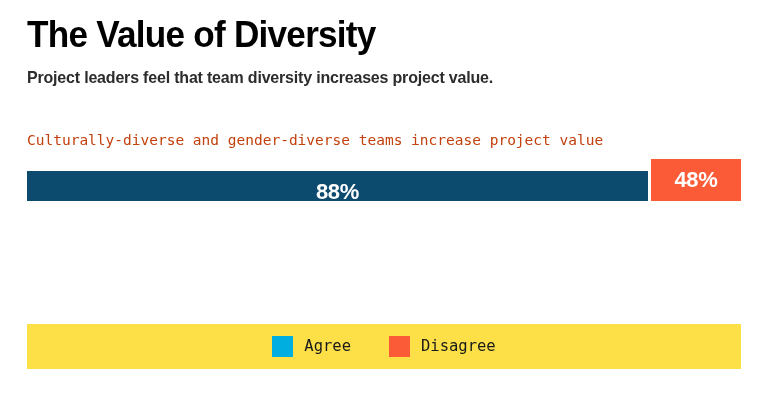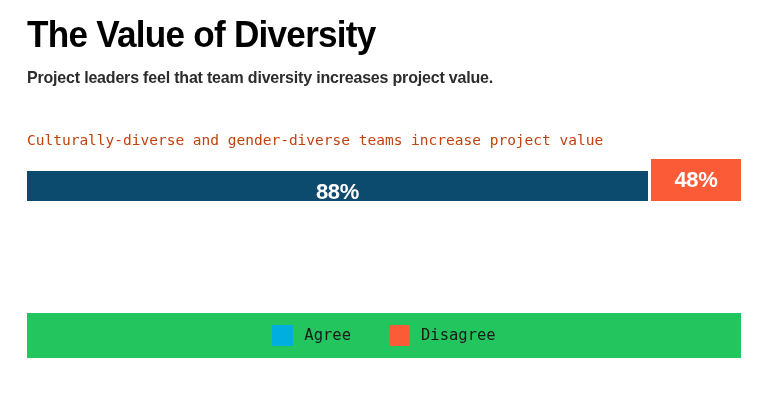--- a/index.html
+++ b/index.html
@@ -108,24 +108,24 @@
     color: #ffffff;
     letter-spacing: -0.3px;
     line-height: 42px;
     white-space: nowrap;
   }
 
   
   .legend {
     position: absolute;
     left: 27px;
-    top: 313px;
+    top: 324px;
     width: 714px;
     height: 45px;
-    background: #22c55e;
+    background: #fde047;
     display: flex;
     align-items: center;
     justify-content: center;
   }
   .legend-item {
     display: flex;
     align-items: center;
     margin: 0 19px;
   }
   .legend-swatch {

